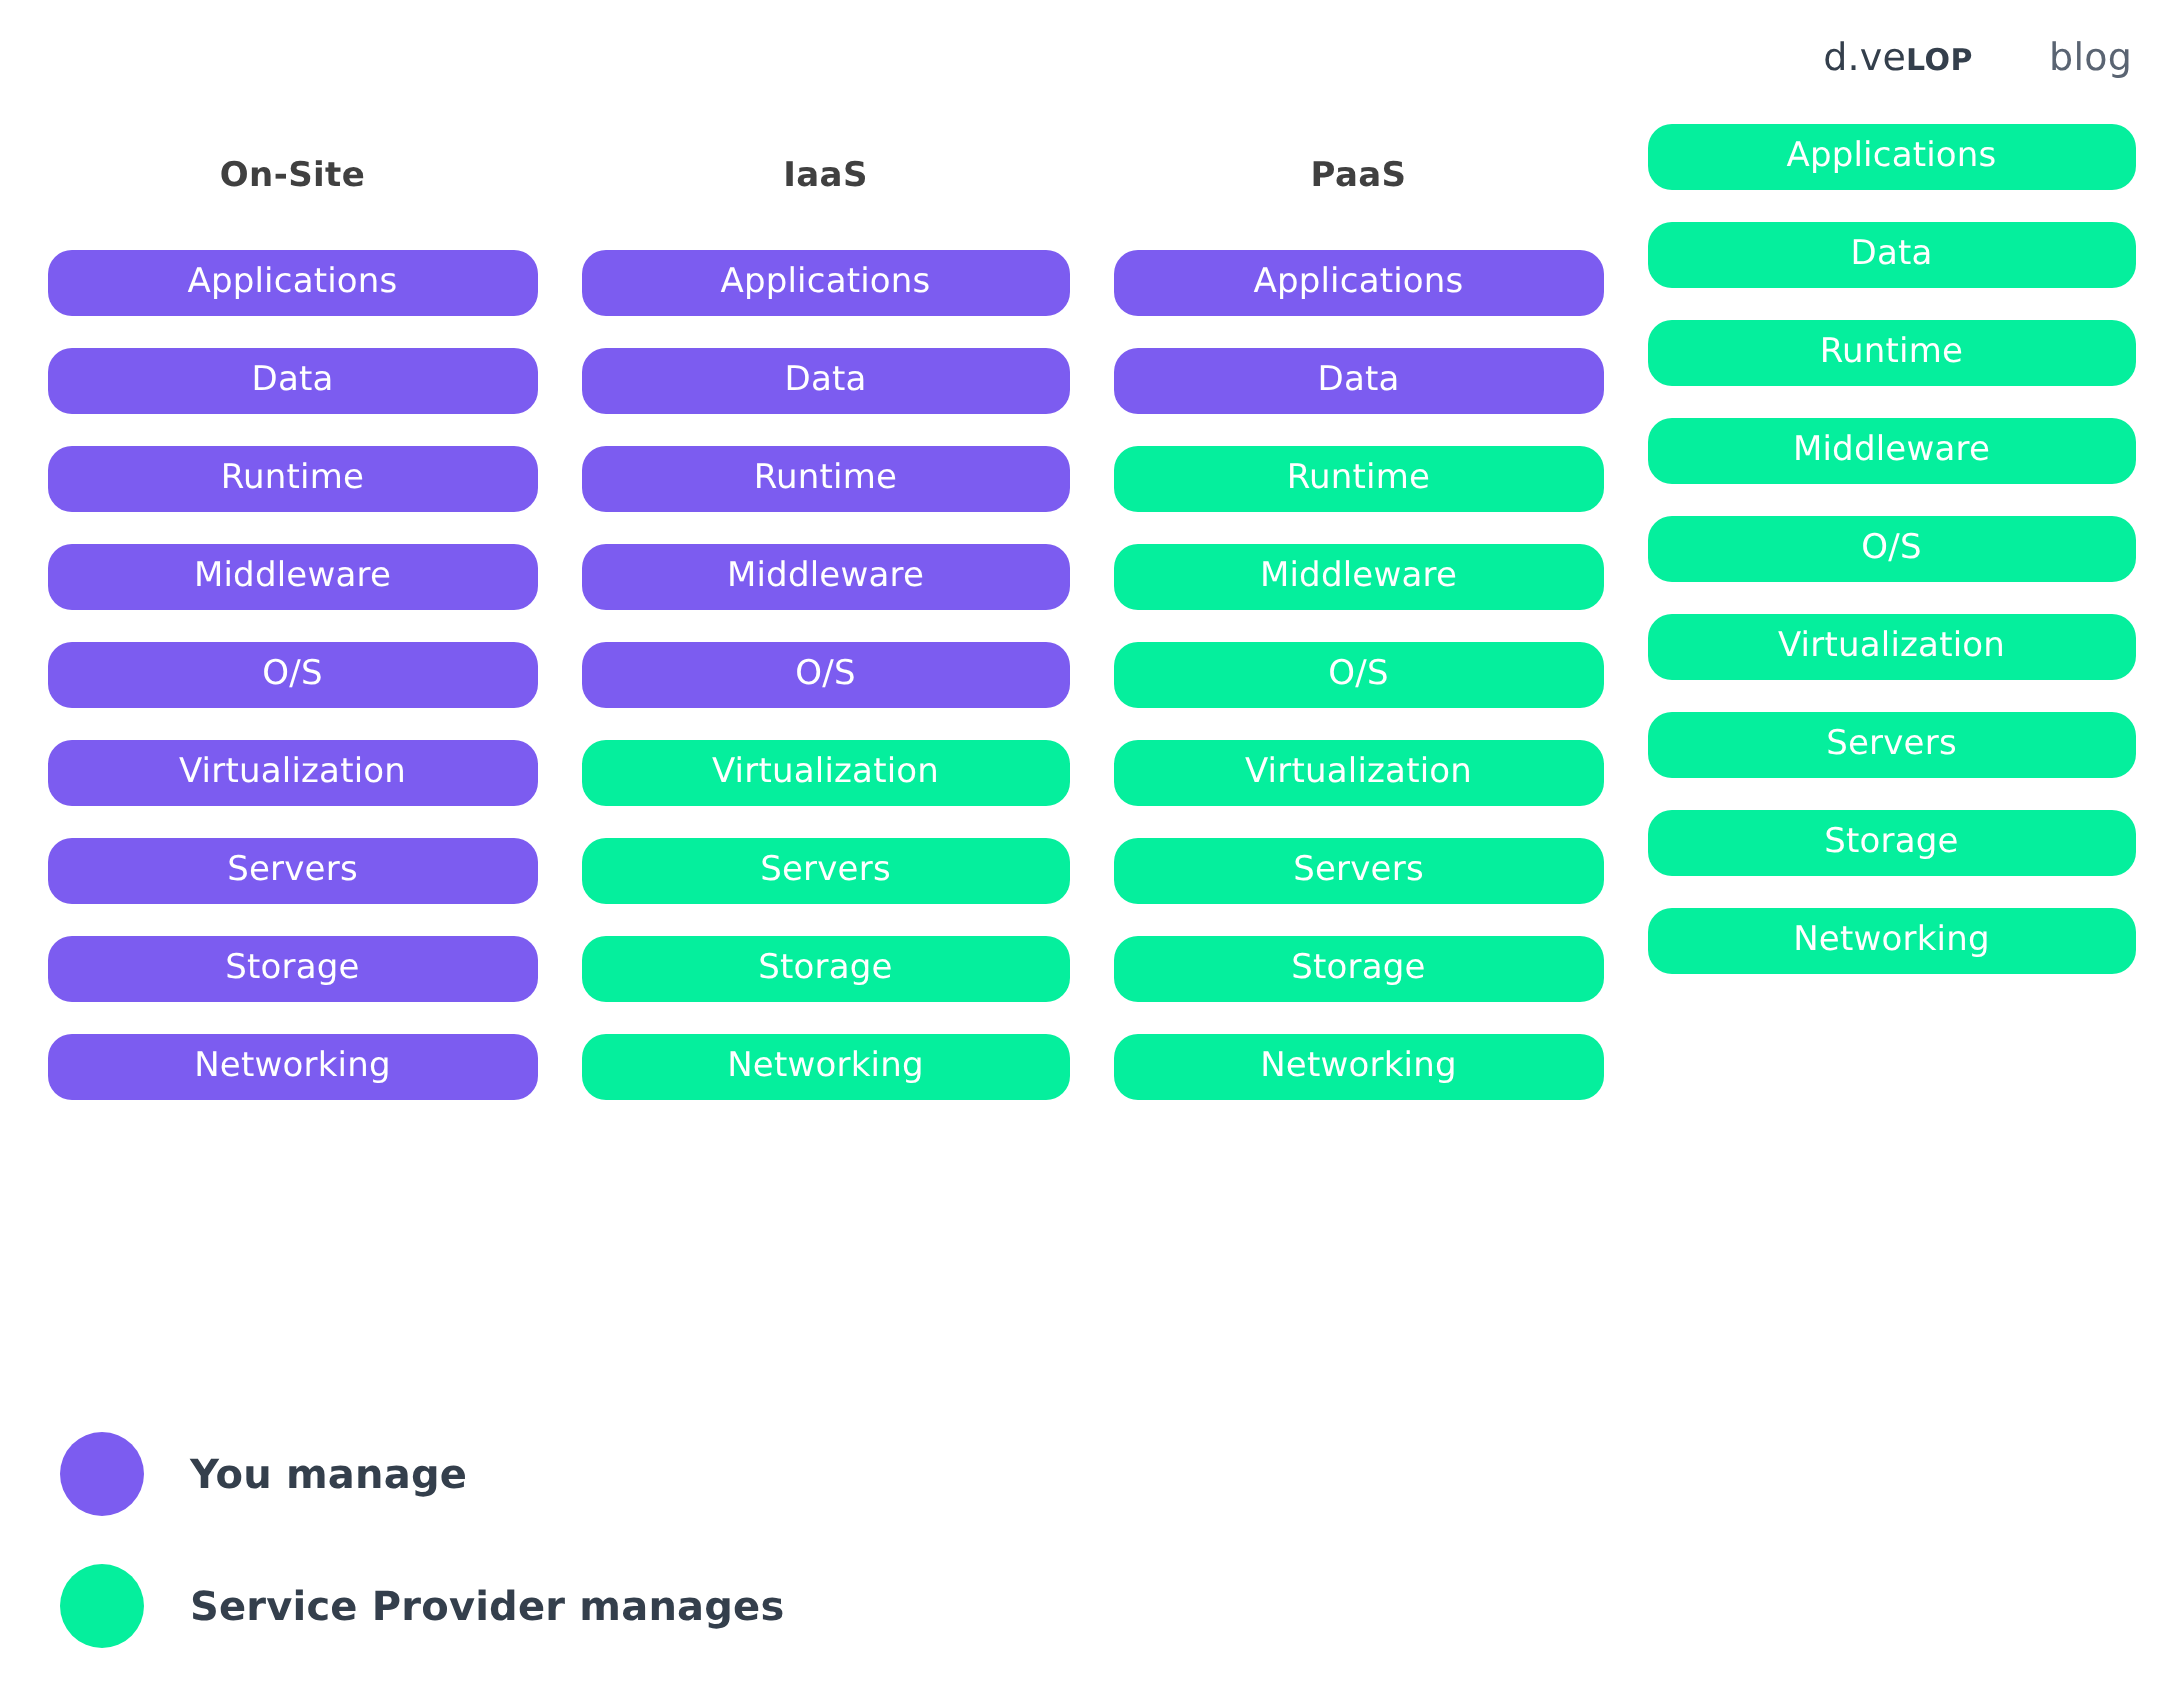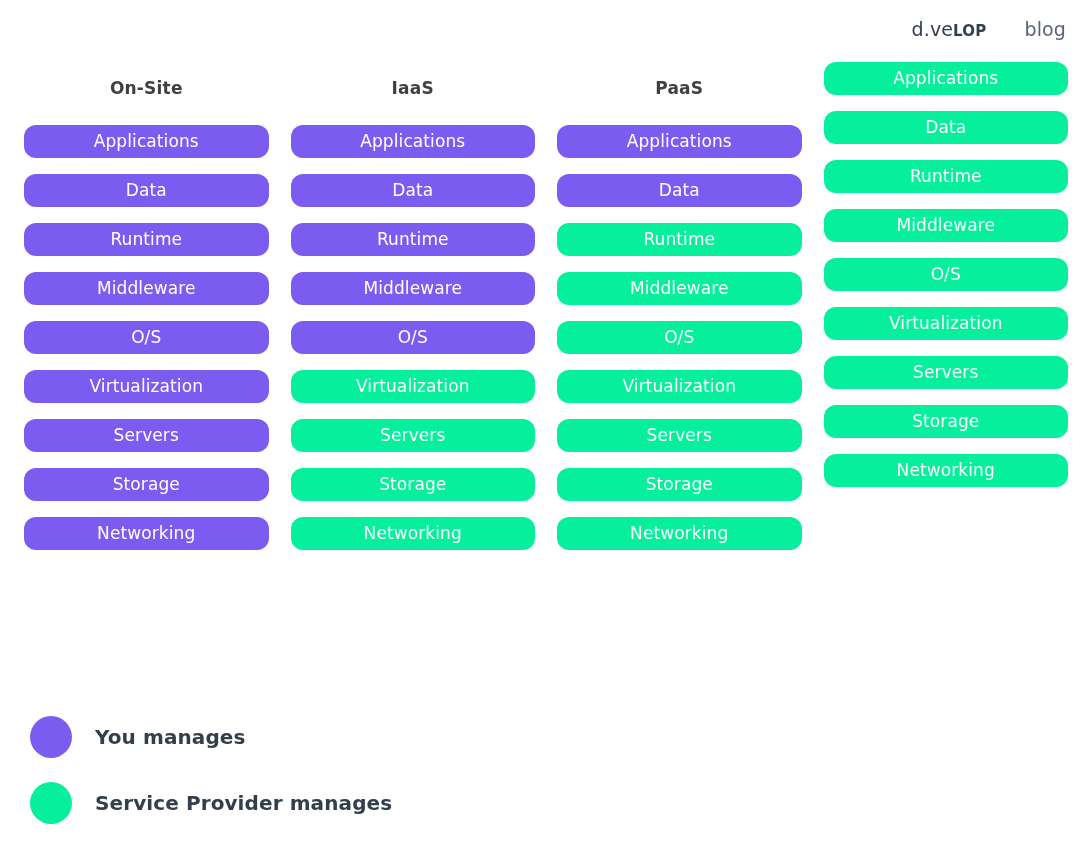--- a/index.html
+++ b/index.html
@@ -174,19 +174,19 @@
         <div class="pill" style="background: rgb(5, 239, 157);">Servers</div>
         <div class="pill" style="background: rgb(5, 239, 157);">Storage</div>
         <div class="pill" style="background: rgb(5, 239, 157);">Networking</div>
       </div>
     </div>
   </div>
 
 <div class="legend">
     <div class="legend-row">
       <span class="legend-dot" style="background: rgb(124, 92, 240);"></span>
-      <span class="legend-label">You manages</span>
+      <span class="legend-label">You manage</span>
     </div>
     <div class="legend-row">
       <span class="legend-dot" style="background: rgb(5, 239, 157);"></span>
       <span class="legend-label">Service Provider manages</span>
     </div>
   </div>
 
 </body></html>

